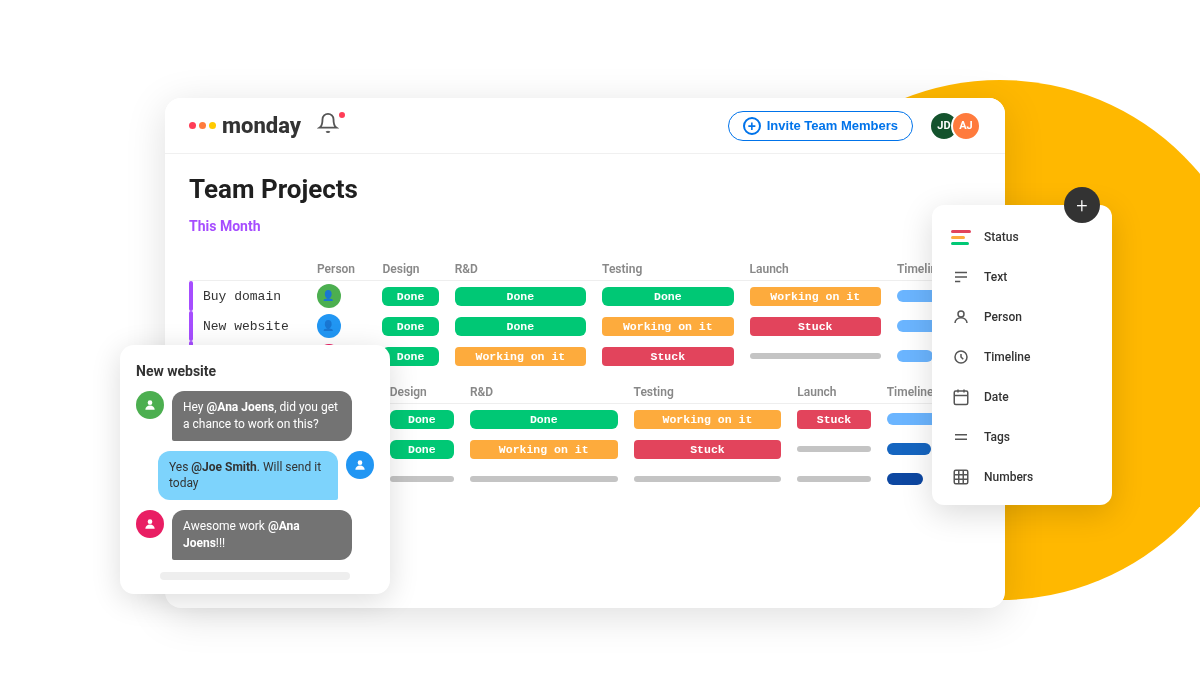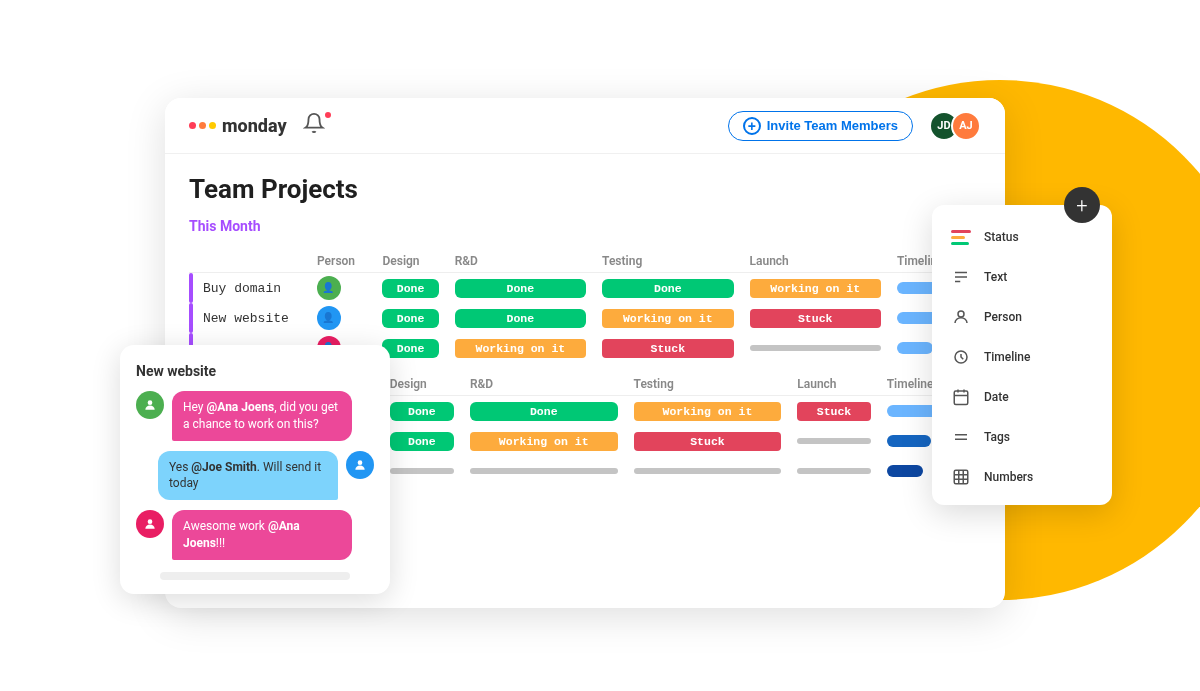--- a/index.html
+++ b/index.html
@@ -49,21 +49,21 @@
       padding: 0 24px;
       height: 56px;
       border-bottom: 1px solid #f0f0f0;
       background: #fff;
     }
     .monday-logo {
       display: flex;
       align-items: center;
       gap: 4px;
       font-weight: 800;
-      font-size: 18px;
+      font-size: 22px;
       color: #333;
     }
     .logo-dots {
       display: flex;
       gap: 3px;
       margin-right: 2px;
     }
     .logo-dot {
       width: 7px;
       height: 7px;
@@ -150,21 +150,21 @@
       font-size: 26px;
       font-weight: 700;
       color: #1f1f1f;
       margin-bottom: 14px;
     }
 
     .section-label {
       font-size: 14px;
       font-weight: 700;
       color: #a64dff;
-      margin-bottom: 16px;
+      margin-bottom: 24px;
       display: flex;
       align-items: center;
       gap: 6px;
     }
 
     
     .board-table {
       width: 100%;
       border-collapse: collapse;
       font-size: 12.5px;
@@ -289,21 +289,21 @@
     .ca-pink { background: #E91E63; }
 
     .chat-bubble {
       border-radius: 12px;
       padding: 8px 11px;
       font-size: 12px;
       line-height: 1.4;
       max-width: 180px;
     }
     .bubble-green {
-      background: #ec4899;
+      background: #737373;
       color: #fff;
       border-bottom-left-radius: 2px;
     }
     .bubble-white {
       background: #7dd3fc;
       color: #333;
       border-bottom-right-radius: 2px;
     }
     .mention { font-weight: 700; }
     .chat-input-bar {

